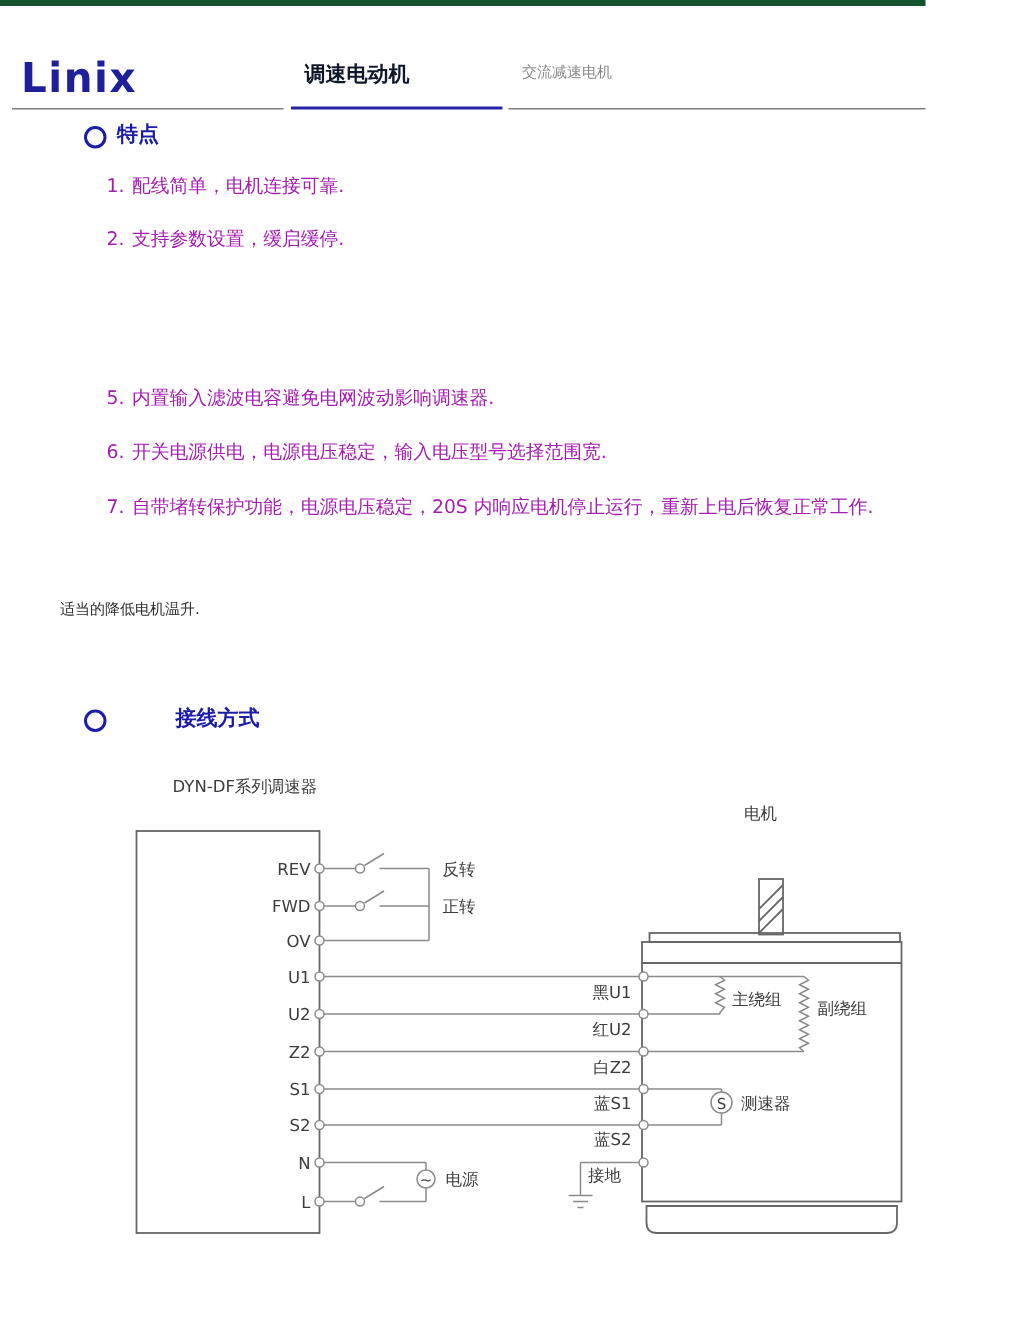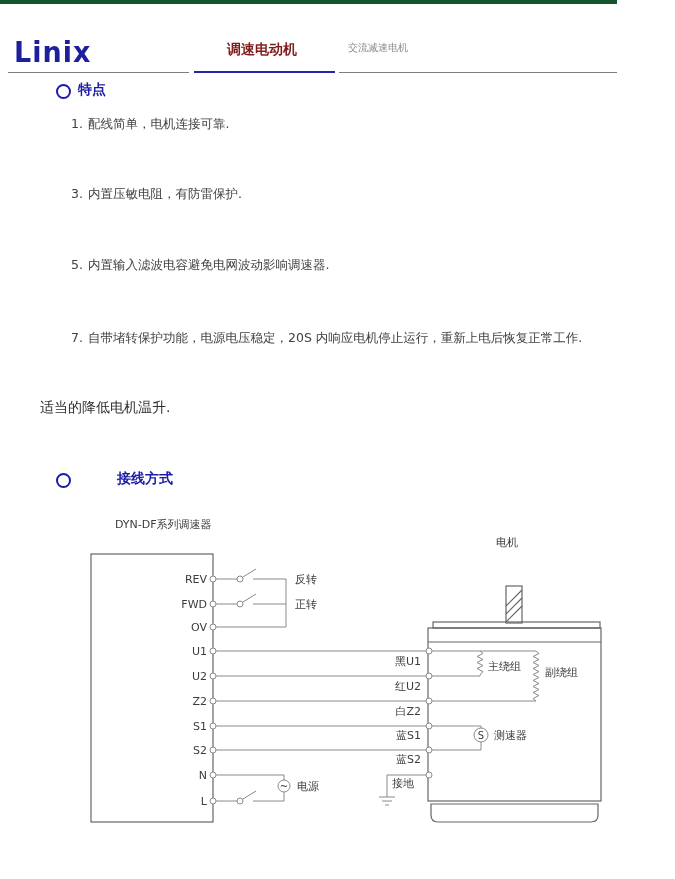--- a/index.html
+++ b/index.html
@@ -2,38 +2,38 @@
 <html><head>
 <meta charset="utf-8">
 <style>
   html,body{margin:0;padding:0;}
   body{background:#fff;font-family:"DejaVu Sans","Liberation Sans",sans-serif;}
   .page{position:relative;width:617px;height:879px;background:#ffffff;overflow:hidden;
         border-top:4px solid #14532d;}
   
   .logo{position:absolute;left:14px;top:33px;font-size:27px;font-weight:800;
         color:#1d1f9b;letter-spacing:1px;transform:scaleY(1.02);}
-  .tab-active{position:absolute;left:203px;top:37px;font-size:14px;font-weight:bold;color:#7f1d1d;margin-left:24px;}
+  .tab-active{position:absolute;left:203px;top:37px;font-size:14px;font-weight:bold;color:#0f172a;}
   .tab-inactive{position:absolute;left:348px;top:37px;font-size:10px;color:#8a8a8a;}
   .pagenum{position:absolute;left:616px;top:37px;font-size:13px;color:#404040;}
   .rule{position:absolute;height:1px;background:#7e7e7e;top:68px;}
   .rule-left{left:8px;width:181px;}
   .rule-right{left:339px;width:328px;}
   .rule-blue{position:absolute;left:194px;top:67px;width:141px;height:2px;background:#2424a8;}
   
   .sec{position:absolute;display:flex;align-items:flex-end;}
   .sec-feat{left:56px;top:77px;}
   .sec-wire{left:56px;top:466px;gap:39px;}
   .circle-bullet{width:11px;height:11px;border:2px solid #1c1ca8;border-radius:50%;
                  margin-right:7px;background:transparent;}
   .sec-title{font-size:14px;font-weight:bold;color:#1c1ca8;}
   
-  .feat{position:absolute;left:71px;font-size:12.5px;color:#404040;white-space:nowrap;}
+  .feat{position:absolute;left:71px;font-size:12.5px;color:#a21caf;white-space:nowrap;}
   .feat .num{display:inline-block;width:17px;}
-  .feat-cont{position:absolute;left:40px;font-size:14px;color:#2f2f2f;white-space:nowrap;}
+  .feat-cont{position:absolute;left:40px;font-size:10px;color:#2f2f2f;white-space:nowrap;}
   
   .diagram{position:absolute;left:0;top:495px;}
   svg text{font-family:"DejaVu Sans","Liberation Sans",sans-serif;fill:#3c3c3c;}
   .t11{font-size:11px;}
   .t10{font-size:10px;}
 </style>
 </head>
 <body>
 
 <div class="page">
@@ -45,22 +45,23 @@
   <div class="rule rule-left"></div>
   <div class="rule-blue"></div>
   <div class="rule rule-right"></div>
 
   <div class="sec sec-feat">
     <span class="circle-bullet"></span>
     <span class="sec-title">特点</span>
   </div>
 
   <div class="feat" style="top:112px"><span class="num">1.</span><span>配线简单，电机连接可靠.</span></div>
-  <div class="feat" style="top:182px"><span class="num">3.</span><span>内置压敏电阻，有防雷保护.</span></div>
+  <div class="feat" style="top:147px"><span class="num">2.</span><span>支持参数设置，缓启缓停.</span></div>
   <div class="feat" style="top:253px"><span class="num">5.</span><span>内置输入滤波电容避免电网波动影响调速器.</span></div>
+  <div class="feat" style="top:289px"><span class="num">6.</span><span>开关电源供电，电源电压稳定，输入电压型号选择范围宽.</span></div>
   <div class="feat" style="top:326px"><span class="num">7.</span><span>自带堵转保护功能，电源电压稳定，20S 内响应电机停止运行，重新上电后恢复正常工作.</span></div>
   <div class="feat-cont" style="top:395px">适当的降低电机温升.</div>
 
   <div class="sec sec-wire">
     <span class="circle-bullet"></span>
     <span class="sec-title">接线方式</span>
   </div>
 
   <div class="diagram">
   <svg width="675" height="384" viewBox="0 495 675 384" xmlns="http://www.w3.org/2000/svg">

